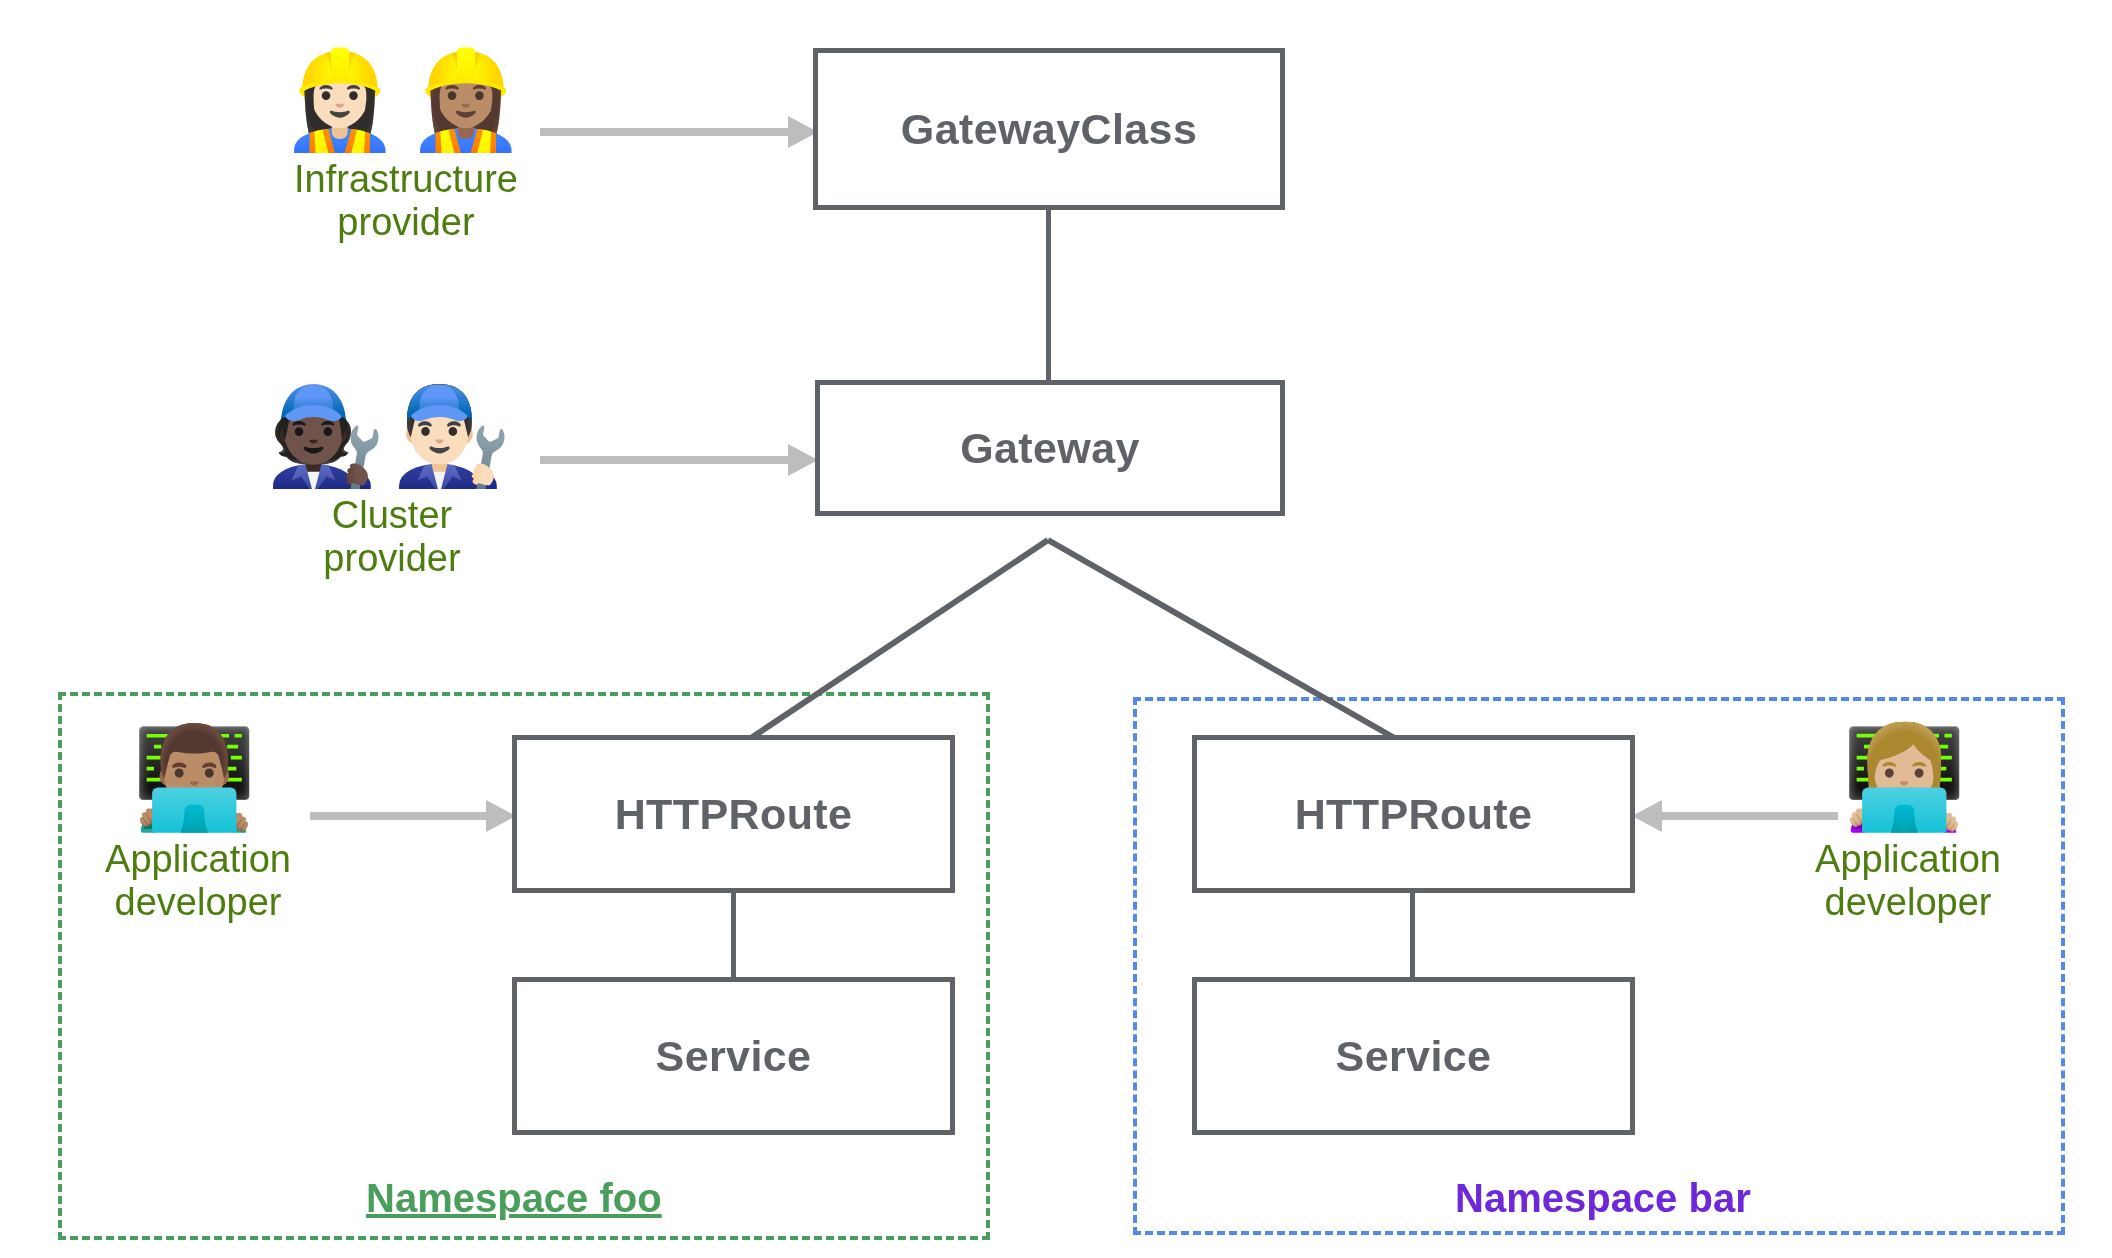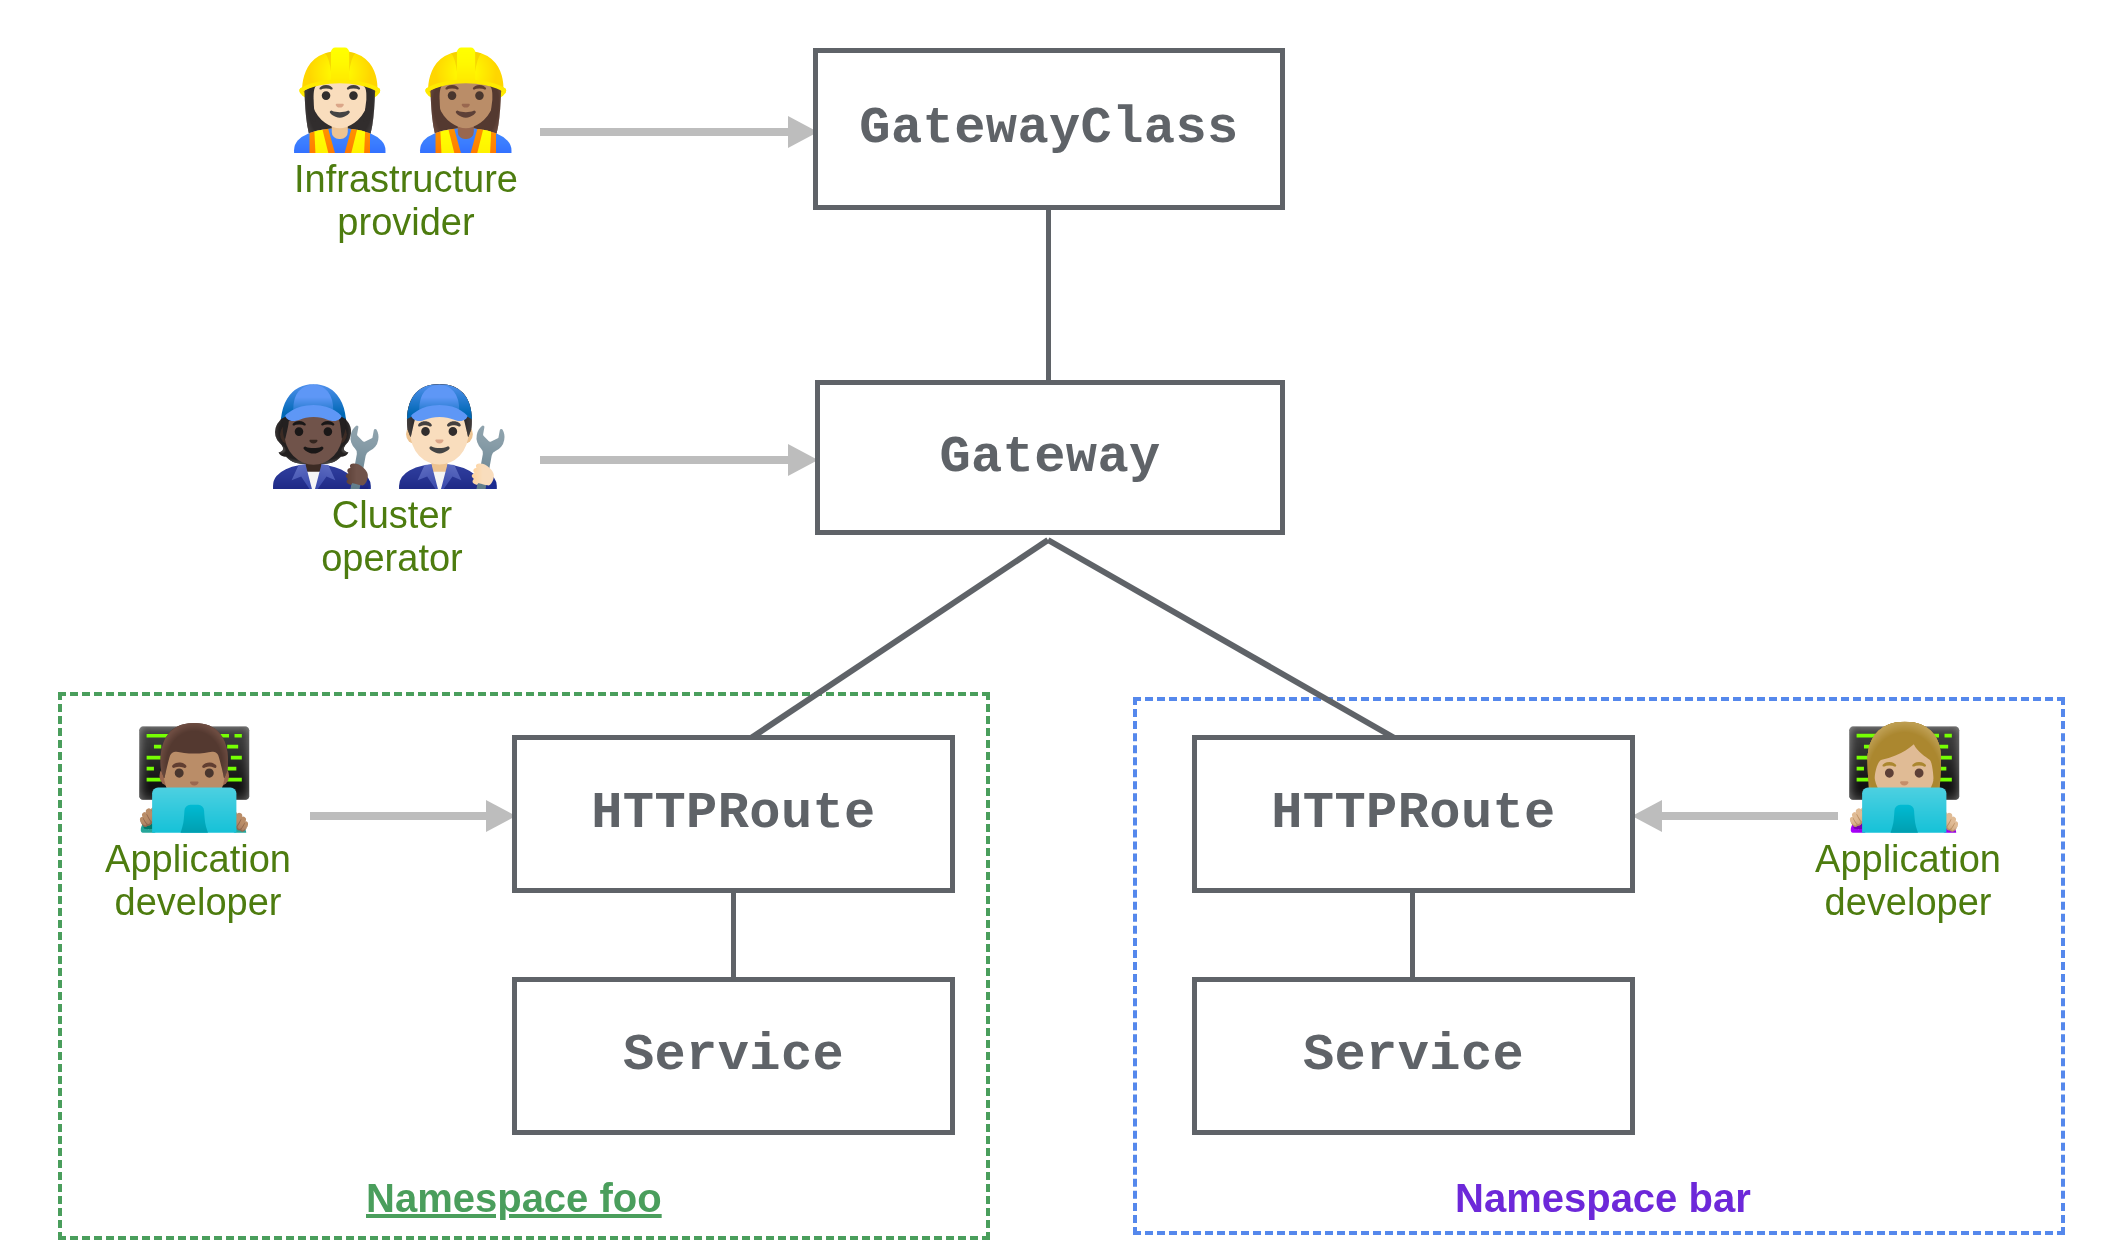--- a/index.html
+++ b/index.html
@@ -23,23 +23,23 @@
     position: absolute;
     box-sizing: border-box;
     border: 5px solid #5f6368;
     background: #ffffff;
     display: flex;
     align-items: center;
     justify-content: center;
     z-index: 5;
   }
   .res-box .res-label {
-    font-family: Liberation Mono, monospace;
+    font-family: Liberation Sans, sans-serif;
     font-weight: bold;
-    font-size: 52px;
+    font-size: 43px;
     color: #5f6368;
     letter-spacing: 0.4px;
     line-height: 1;
     white-space: nowrap;
   }
 
   
   .conn {
     position: absolute;
     background: #5f6368;
@@ -121,21 +121,21 @@
 
   <svg class="diag" viewBox="0 0 2112 1258" xmlns="http://www.w3.org/2000/svg">
     <line x1="1048" y1="540" x2="748" y2="740" stroke="#5f6368" stroke-width="6"></line>
     <line x1="1048" y1="540" x2="1398" y2="740" stroke="#5f6368" stroke-width="6"></line>
   </svg>
 
   <div class="res-box" style="left:813px; top:48px; width:472px; height:162px;">
     <span class="res-label">GatewayClass</span>
   </div>
 
-  <div class="res-box" style="left:815px; top:380px; width:470px; height:155px;">
+  <div class="res-box" style="left:815px; top:380px; width:470px; height:136px;">
     <span class="res-label">Gateway</span>
   </div>
 
   <div class="res-box" style="left:512px; top:735px; width:443px; height:158px;">
     <span class="res-label">HTTPRoute</span>
   </div>
 
   <div class="res-box" style="left:512px; top:977px; width:443px; height:158px;">
     <span class="res-label">Service</span>
   </div>
@@ -170,21 +170,21 @@
 
   <div class="persona" style="left:268px; top:52px; width:276px;">
     <div class="persona-emojis" style="font-size:96px;">👷🏻‍♀️👷🏽‍♀️</div>
     <div class="persona-caption">Infrastructure
 provider</div>
   </div>
 
   <div class="persona" style="left:254px; top:388px; width:276px;">
     <div class="persona-emojis" style="font-size:96px;">🧑🏿‍🔧👨🏻‍🔧</div>
     <div class="persona-caption">Cluster
-operator</div>
+provider</div>
   </div>
 
   <div class="persona" style="left:98px; top:728px; width:200px;">
     <div class="persona-emojis" style="font-size:100px;">👨🏽‍💻</div>
     <div class="persona-caption">Application
 developer</div>
   </div>
 
   <div class="persona" style="left:1808px; top:728px; width:200px;">
     <div class="persona-emojis" style="font-size:100px;">👩🏼‍💻</div>

